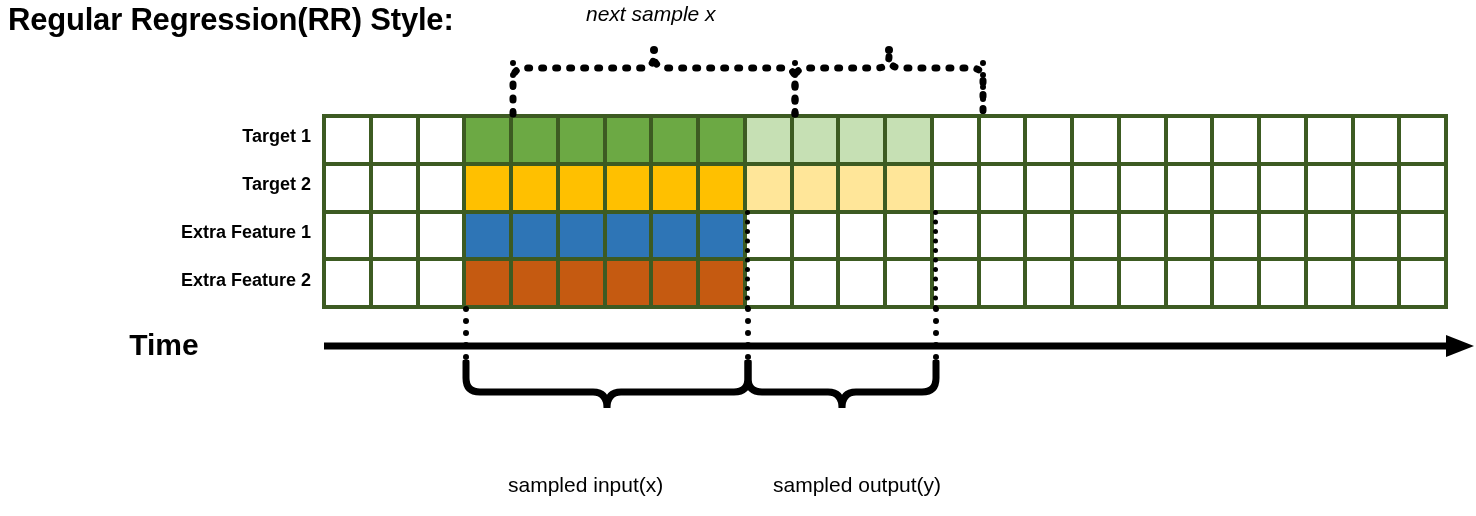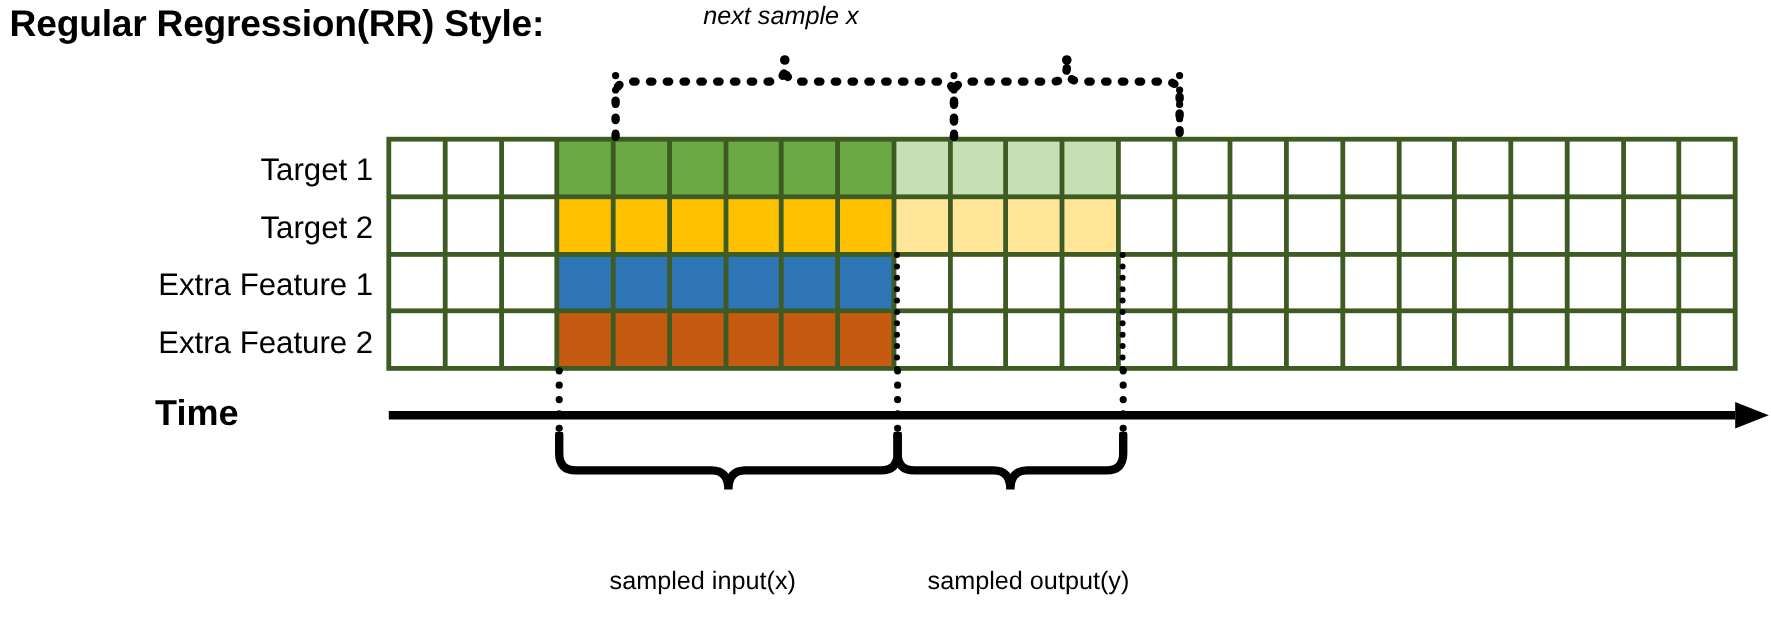--- a/index.html
+++ b/index.html
@@ -18,21 +18,21 @@
     font-size:31px;font-weight:700;color:#000;
     white-space:nowrap;letter-spacing:-0.2px;
   }
 
   
   .row-label{
     position:absolute;
     right:1165px;            
     width:300px;
     text-align:right;
-    font-size:26px;font-weight:400;color:#000;
+    font-size:18px;font-weight:700;color:#000;
     white-space:nowrap;
   }
   #lbl0{top:126px;}
   #lbl1{top:174px;}
   #lbl2{top:222px;}
   #lbl3{top:270px;}
 
   #time-label{
     position:absolute;right:1162px;width:300px;text-align:center;
     top:328px;font-size:30px;font-weight:700;color:#000;white-space:nowrap;

